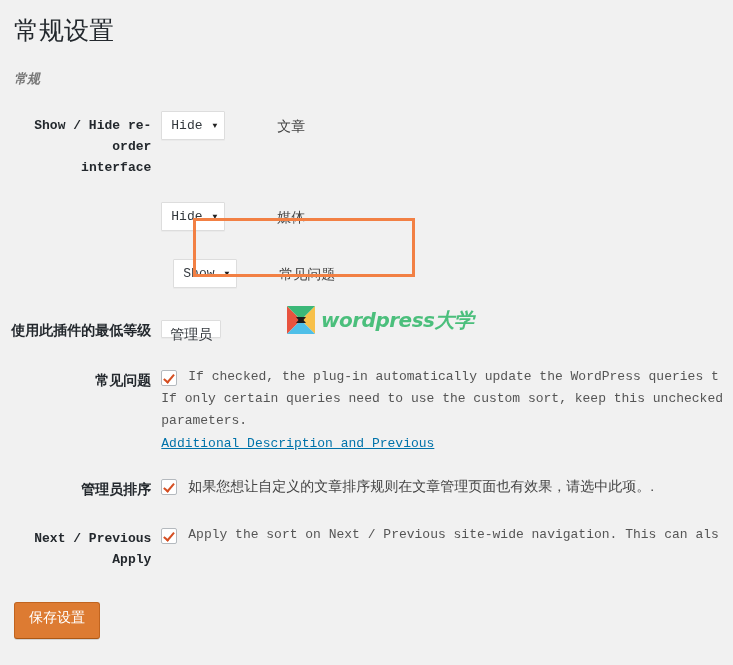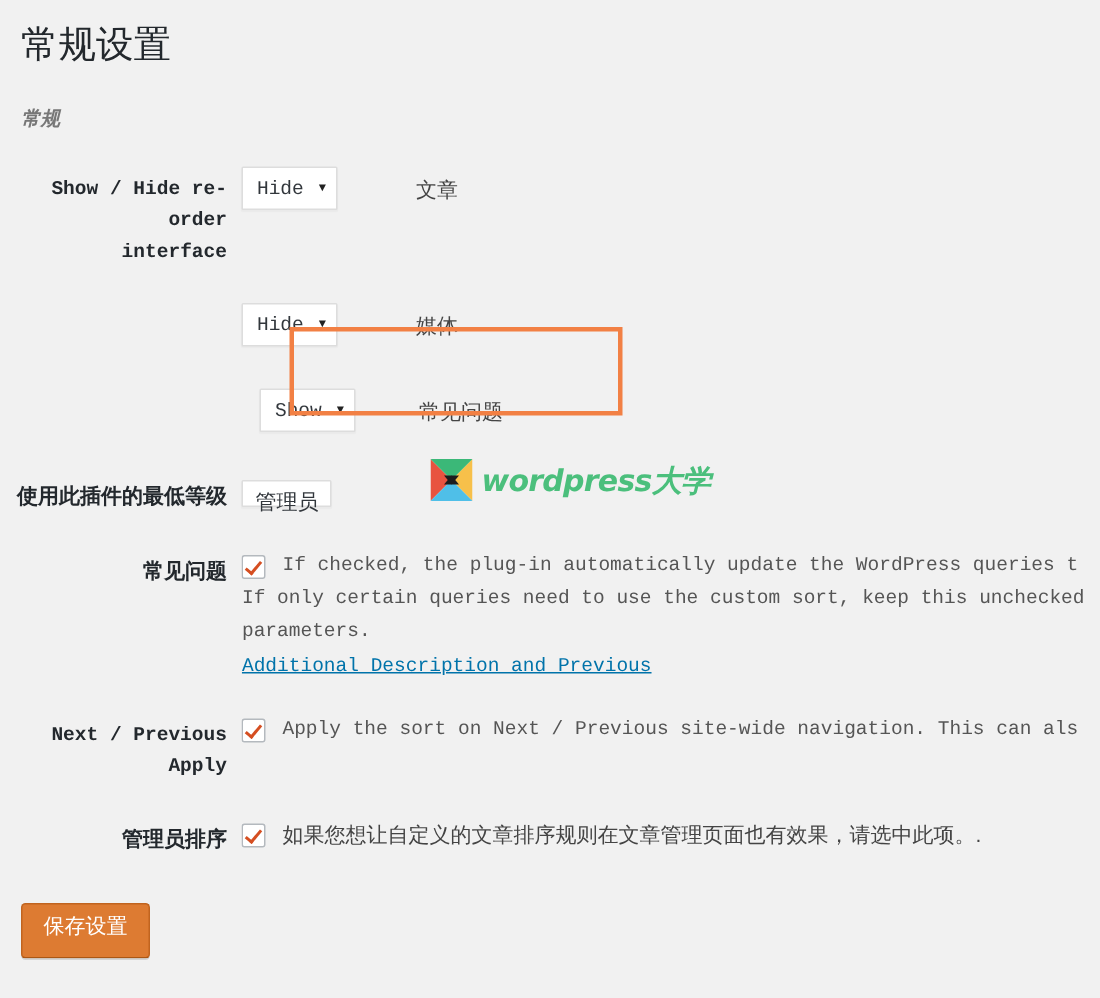--- a/index.html
+++ b/index.html
@@ -304,35 +304,35 @@
           <span>If only certain queries need to use the custom sort, keep this unchecked</span>
         </div>
         <div class="cb-body clip" style="margin-left:0;">
           <span>parameters.</span>
         </div>
         <a class="desc-link" href="#">Additional Description and Previous</a>
       </td>
     </tr>
 
     <tr>
+      <th class="cjk">管理员排序</th>
+      <td>
+        <div class="cb-row clip">
+          <span class="cb"></span>
+          <span class="cb-body cjk">如果您想让自定义的文章排序规则在文章管理页面也有效果，请选中此项。.</span>
+        </div>
+      </td>
+    </tr>
+
+    <tr>
       <th>Next / Previous Apply</th>
       <td>
         <div class="cb-row clip">
           <span class="cb"></span>
           <span class="cb-body">Apply the sort on Next / Previous site-wide navigation. This can als</span>
-        </div>
-      </td>
-    </tr>
-
-    <tr>
-      <th class="cjk">管理员排序</th>
-      <td>
-        <div class="cb-row clip">
-          <span class="cb"></span>
-          <span class="cb-body cjk">如果您想让自定义的文章排序规则在文章管理页面也有效果，请选中此项。.</span>
         </div>
       </td>
     </tr>
   </tbody>
 </table>
 
 <div class="wm-logo">
   <span class="wm-mark">
     <svg width="28" height="28" viewBox="0 0 28 28" aria-hidden="true">
       <polygon points="0,0 14,14 0,28" fill="#e8533f"></polygon>

